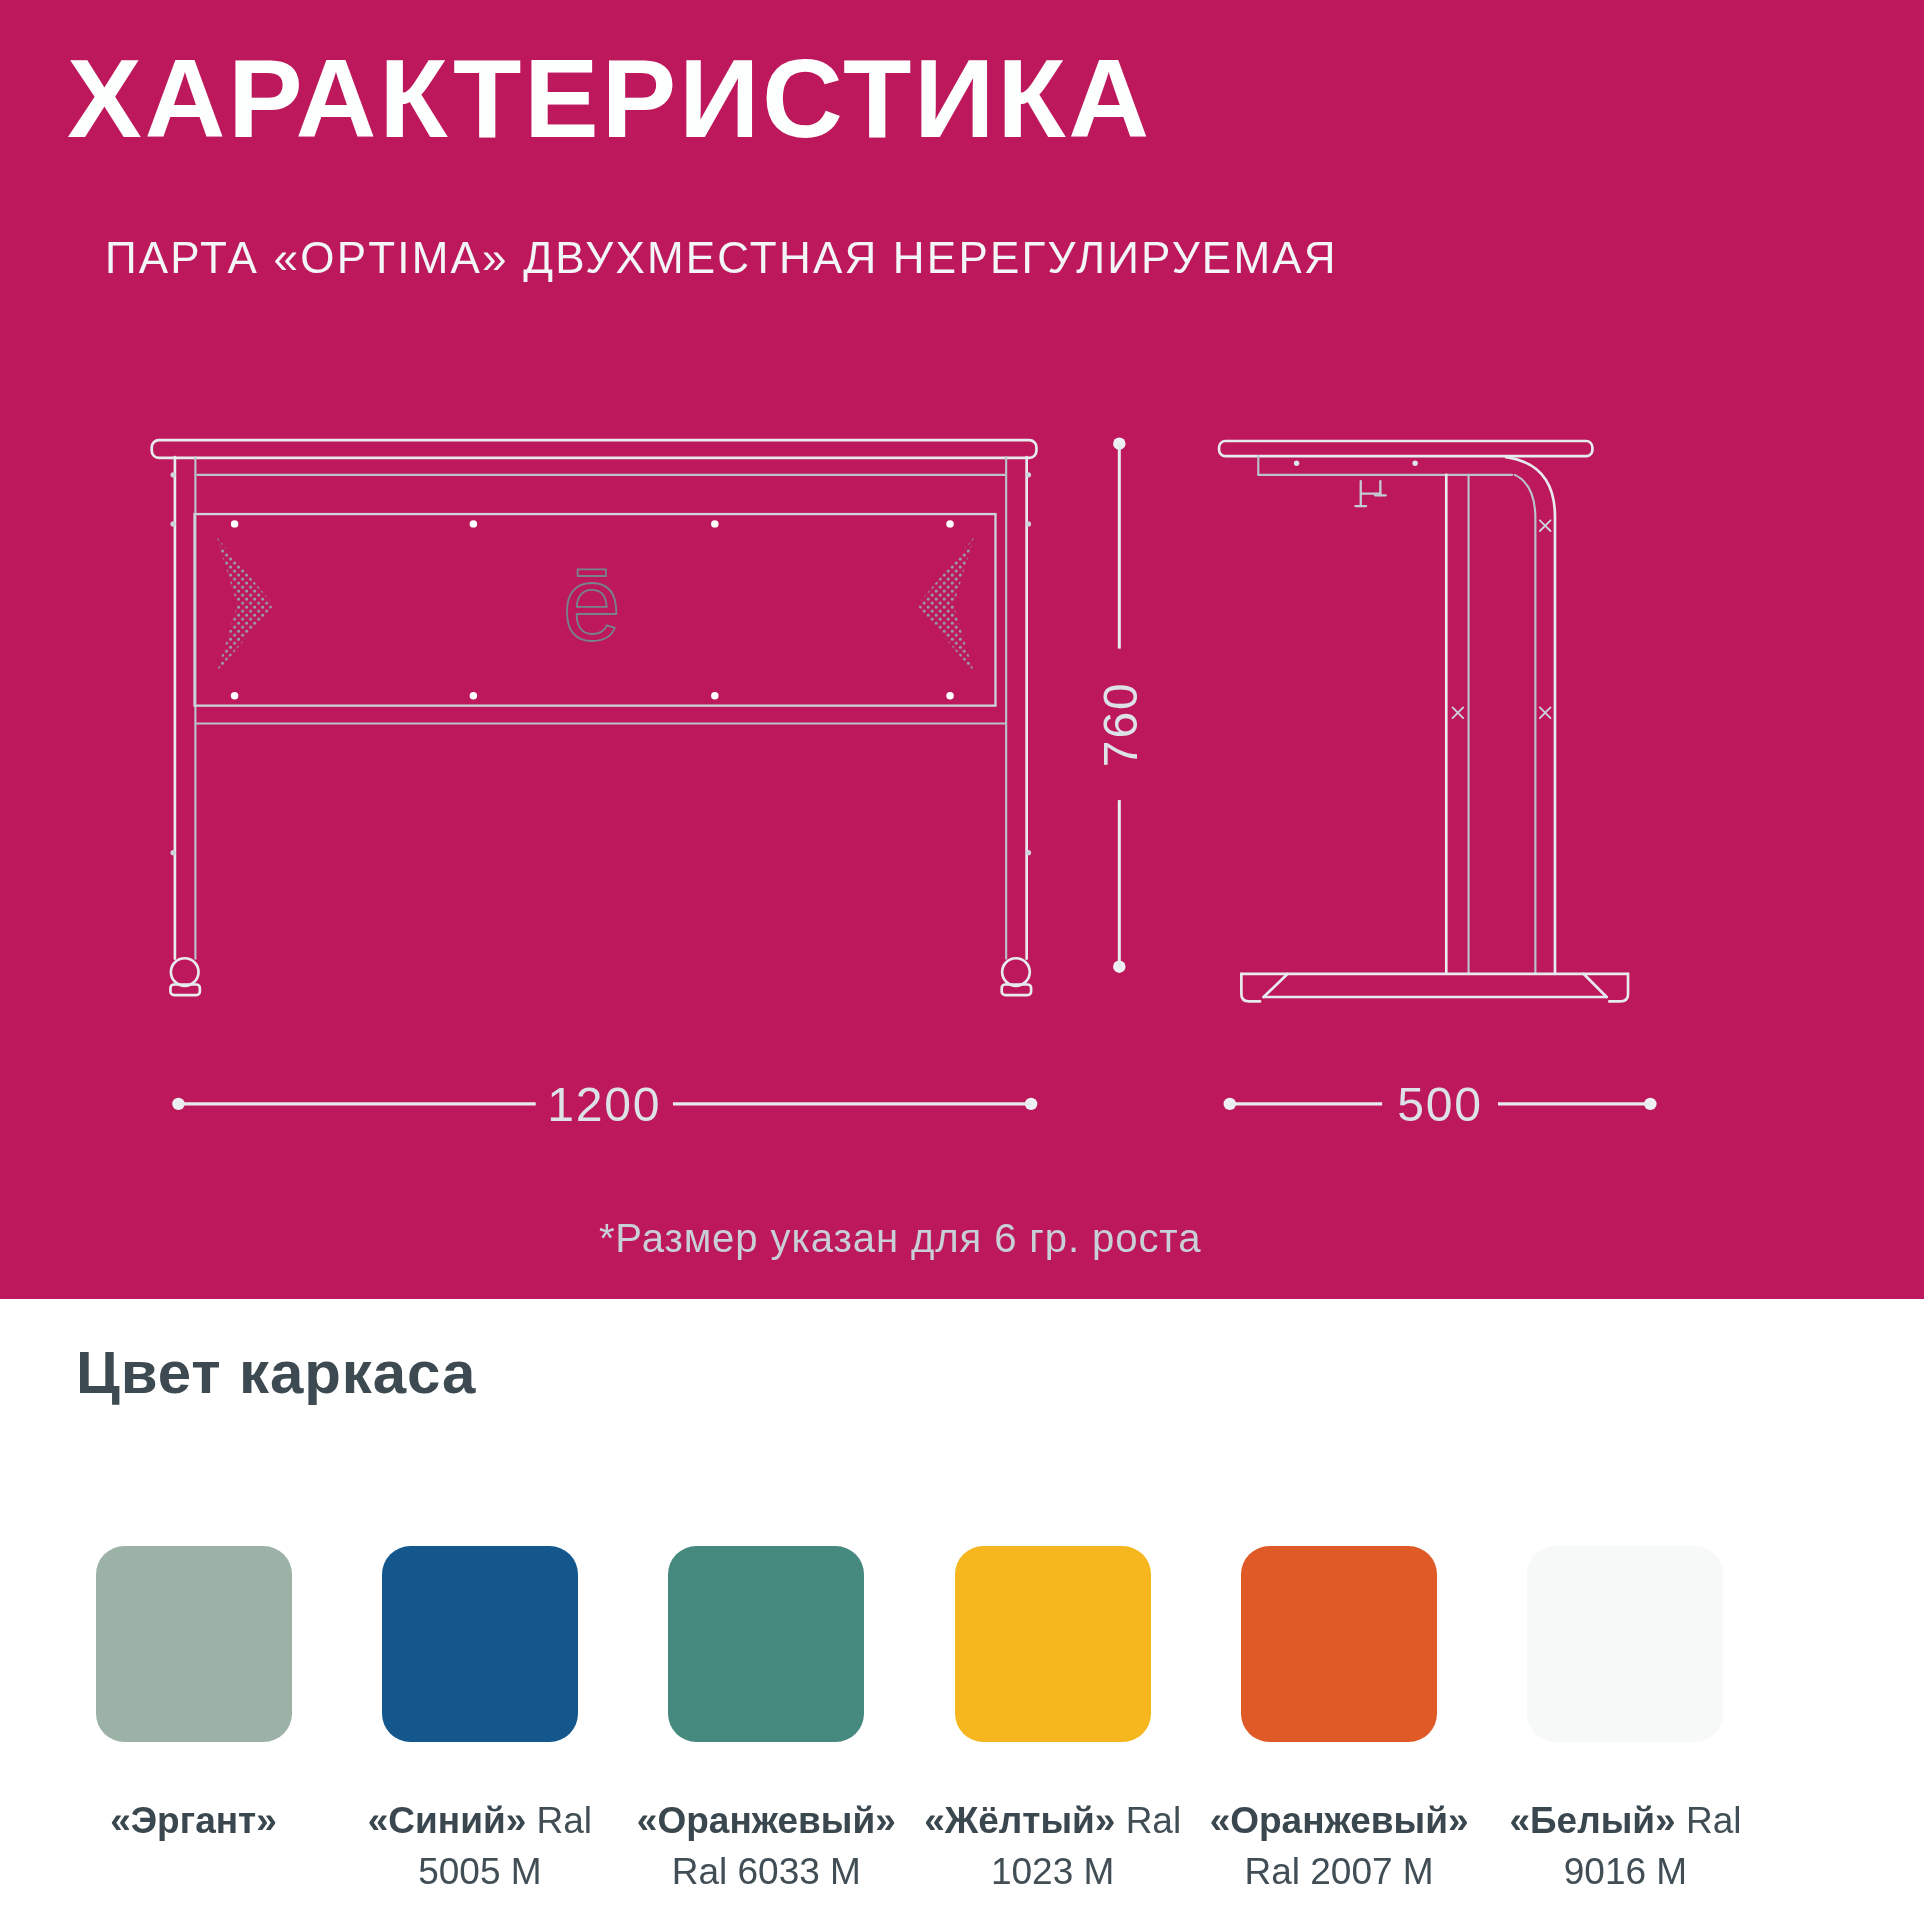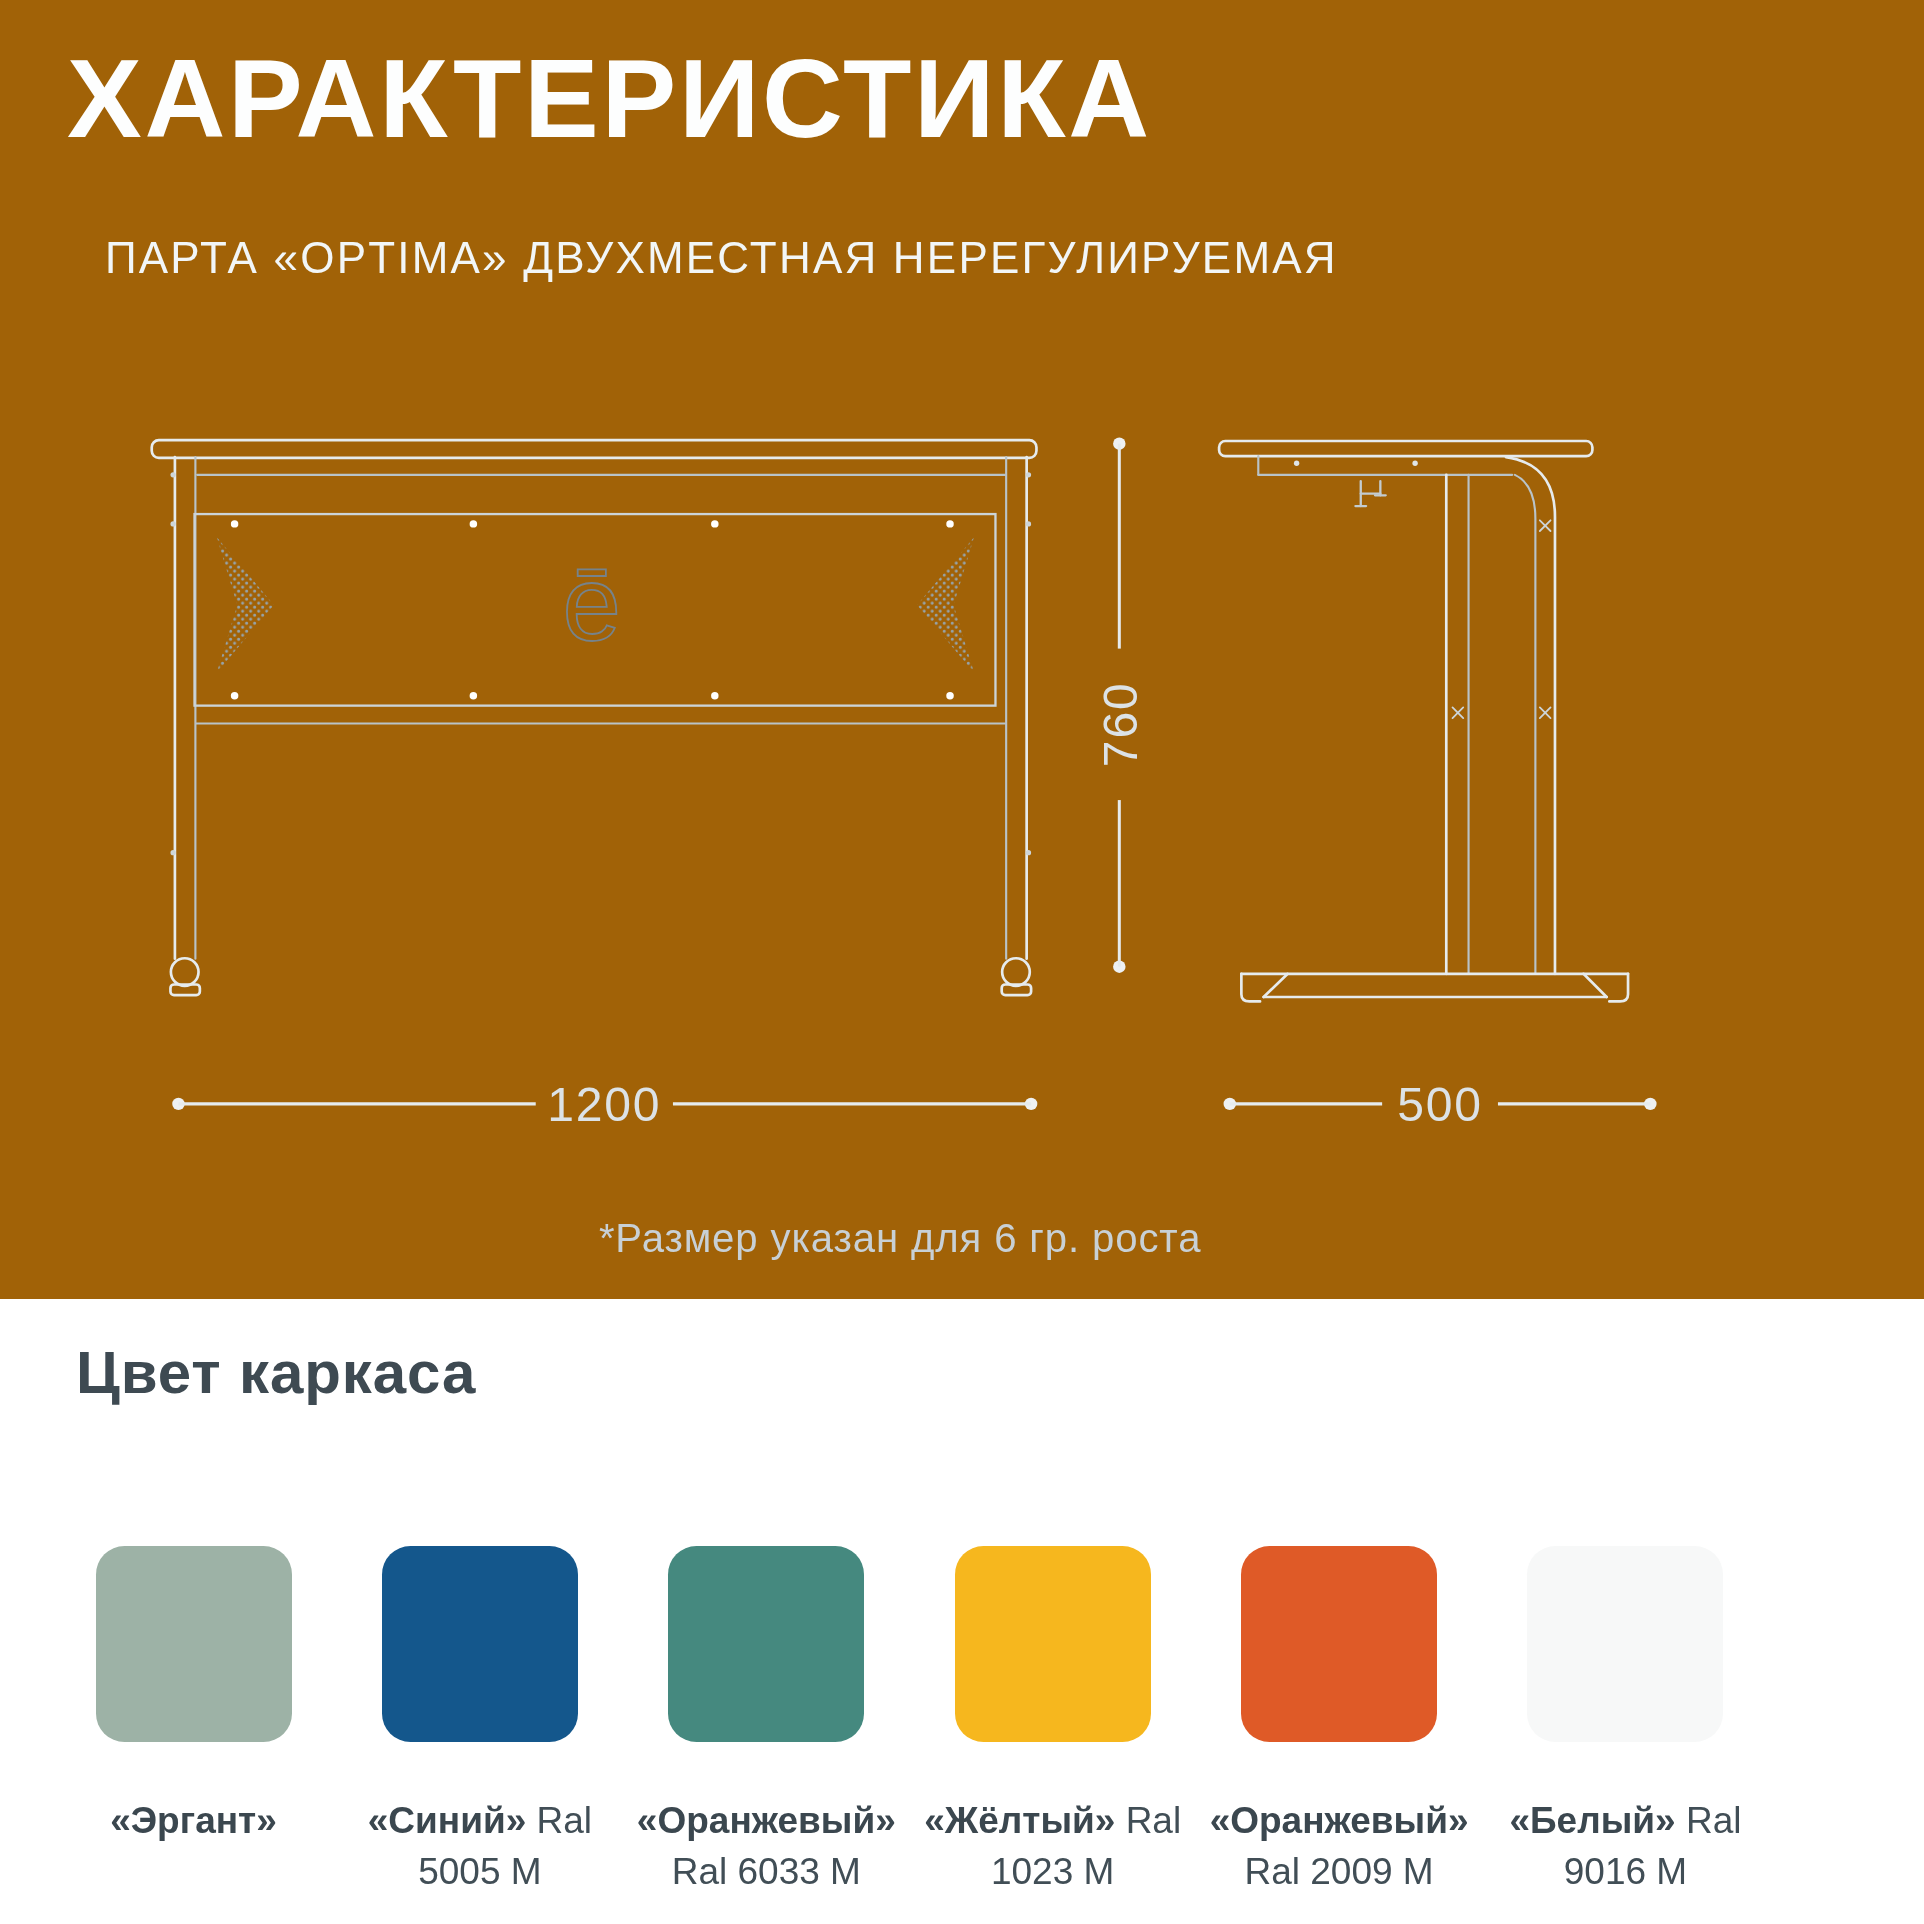--- a/index.html
+++ b/index.html
@@ -18,21 +18,21 @@
   .swatch-cell{width:267px;text-align:center;}
   .swatch-tile{width:196px;height:196px;border-radius:28.5px;margin:0 auto;}
   .swatch-label{margin-top:53px;font-size:37px;line-height:1.38;color:#414e56;}
   .swatch-label b{font-weight:700;color:#3b474f;}
 </style>
 </head>
 <body>
 
 <div class="page">
 
-  <div class="spec-section" style="background: #a16207;">
+  <div class="spec-section" style="background: #be185d;">
     <div class="page-title">ХАРАКТЕРИСТИКА</div>
     <div class="page-subtitle">ПАРТА «OPTIMA» ДВУХМЕСТНАЯ НЕРЕГУЛИРУЕМАЯ</div>
 
     <svg class="drawing" viewBox="0 0 2160 1458">
       <defs>
         <pattern id="halftone" patternUnits="userSpaceOnUse" width="9" height="9">
           <circle cx="2" cy="2" r="1.7" fill="#96a3aa"></circle>
           <circle cx="6.5" cy="6.5" r="1.7" fill="#96a3aa"></circle>
         </pattern>
       </defs>
@@ -163,21 +163,21 @@
     <div class="swatch-cell">
       <div class="swatch-tile" style="background: rgb(69, 137, 127);"></div>
       <div class="swatch-label"><b>«Оранжевый»</b> <span>Ral 6033 M</span></div>
     </div>
     <div class="swatch-cell">
       <div class="swatch-tile" style="background: rgb(246, 183, 30);"></div>
       <div class="swatch-label"><b>«Жёлтый»</b> <span>Ral 1023 M</span></div>
     </div>
     <div class="swatch-cell">
       <div class="swatch-tile" style="background: rgb(223, 90, 39);"></div>
-      <div class="swatch-label"><b>«Оранжевый»</b> <span>Ral 2009 M</span></div>
+      <div class="swatch-label"><b>«Оранжевый»</b> <span>Ral 2007 M</span></div>
     </div>
     <div class="swatch-cell">
       <div class="swatch-tile" style="background: rgb(247, 248, 248);"></div>
       <div class="swatch-label"><b>«Белый»</b> <span>Ral 9016 M</span></div>
     </div>
   </div>
 
 </div>
 
 

